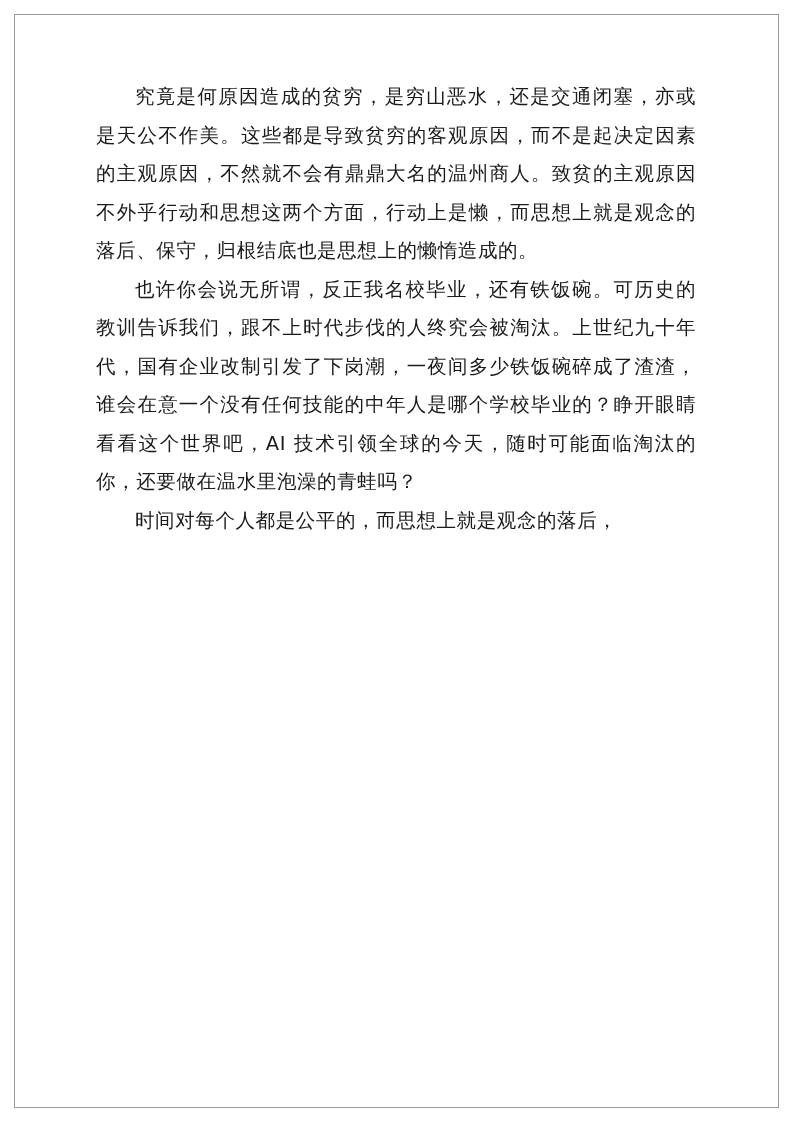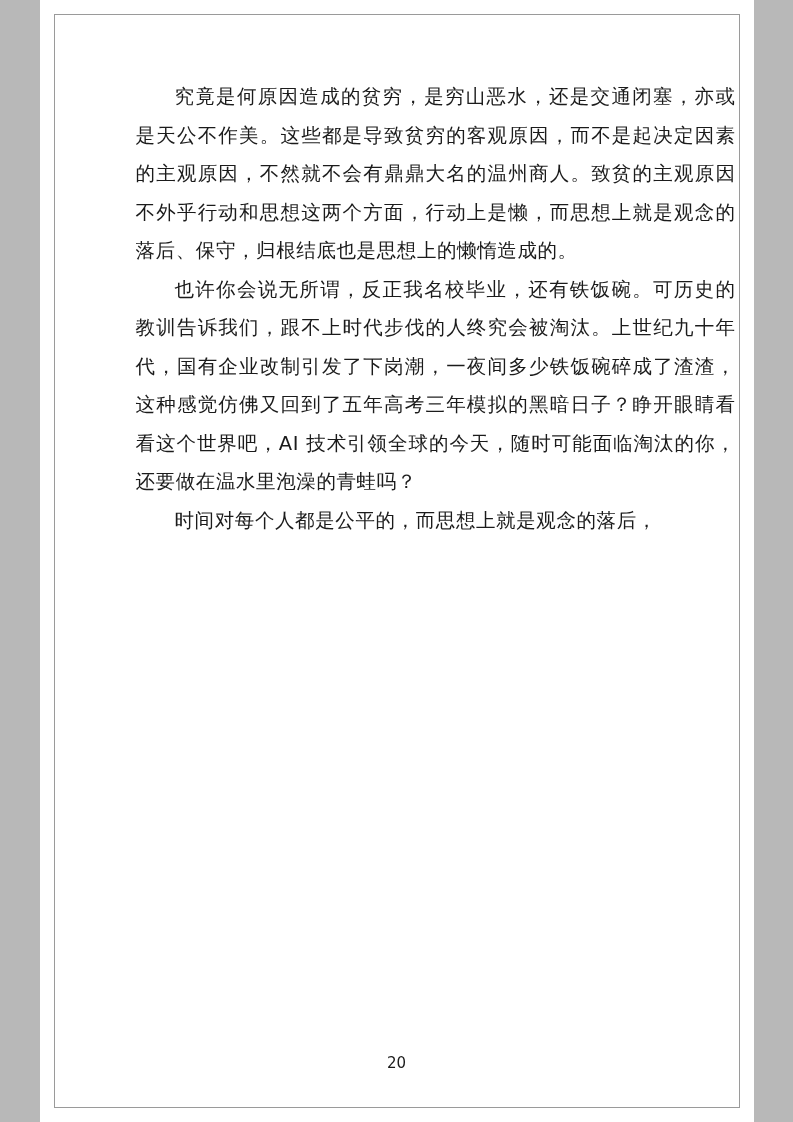--- a/index.html
+++ b/index.html
@@ -5,21 +5,21 @@
   html, body {
     margin: 0;
     padding: 0;
     background: #b8b8b8;
   }
   body {
     font-family: "DejaVu Sans", sans-serif;
   }
   .page {
     position: relative;
-    width: 714px;
+    width: 793px;
     height: 1122px;
     background: #ffffff;
     margin: 0 auto;
     box-sizing: border-box;
     overflow: hidden;
   }
   .page-border {
     position: absolute;
     left: 14px;
     top: 14px;
@@ -58,18 +58,17 @@
   }
 </style>
 </head>
 <body>
 
 <div class="page">
   <div class="page-border"></div>
 
   <div class="content">
     <p class="para">究竟是何原因造成的贫穷，是穷山恶水，还是交通闭塞，亦或是天公不作美。这些都是导致贫穷的客观原因，而不是起决定因素的主观原因，不然就不会有鼎鼎大名的温州商人。致贫的主观原因不外乎行动和思想这两个方面，行动上是懒，而思想上就是观念的落后、保守，归根结底也是思想上的懒惰造成的。</p>
-    <p class="para">也许你会说无所谓，反正我名校毕业，还有铁饭碗。可历史的教训告诉我们，跟不上时代步伐的人终究会被淘汰。上世纪九十年代，国有企业改制引发了下岗潮，一夜间多少铁饭碗碎成了渣渣，这种感觉仿佛又回到了五年高考三年模拟的黑暗日子？睁开眼睛看看这个世界吧，AI 技术引领全球的今天，随时可能面临淘汰的你，还要做在温水里泡澡的青蛙吗？</p>
+    <p class="para">也许你会说无所谓，反正我名校毕业，还有铁饭碗。可历史的教训告诉我们，跟不上时代步伐的人终究会被淘汰。上世纪九十年代，国有企业改制引发了下岗潮，一夜间多少铁饭碗碎成了渣渣，谁会在意一个没有任何技能的中年人是哪个学校毕业的？睁开眼睛看看这个世界吧，AI 技术引领全球的今天，随时可能面临淘汰的你，还要做在温水里泡澡的青蛙吗？</p>
     <p class="para">时间对每个人都是公平的，而思想上就是观念的落后，</p>
   </div>
 
-  <div class="footer">20</div>
 </div>
 
 </body></html>

